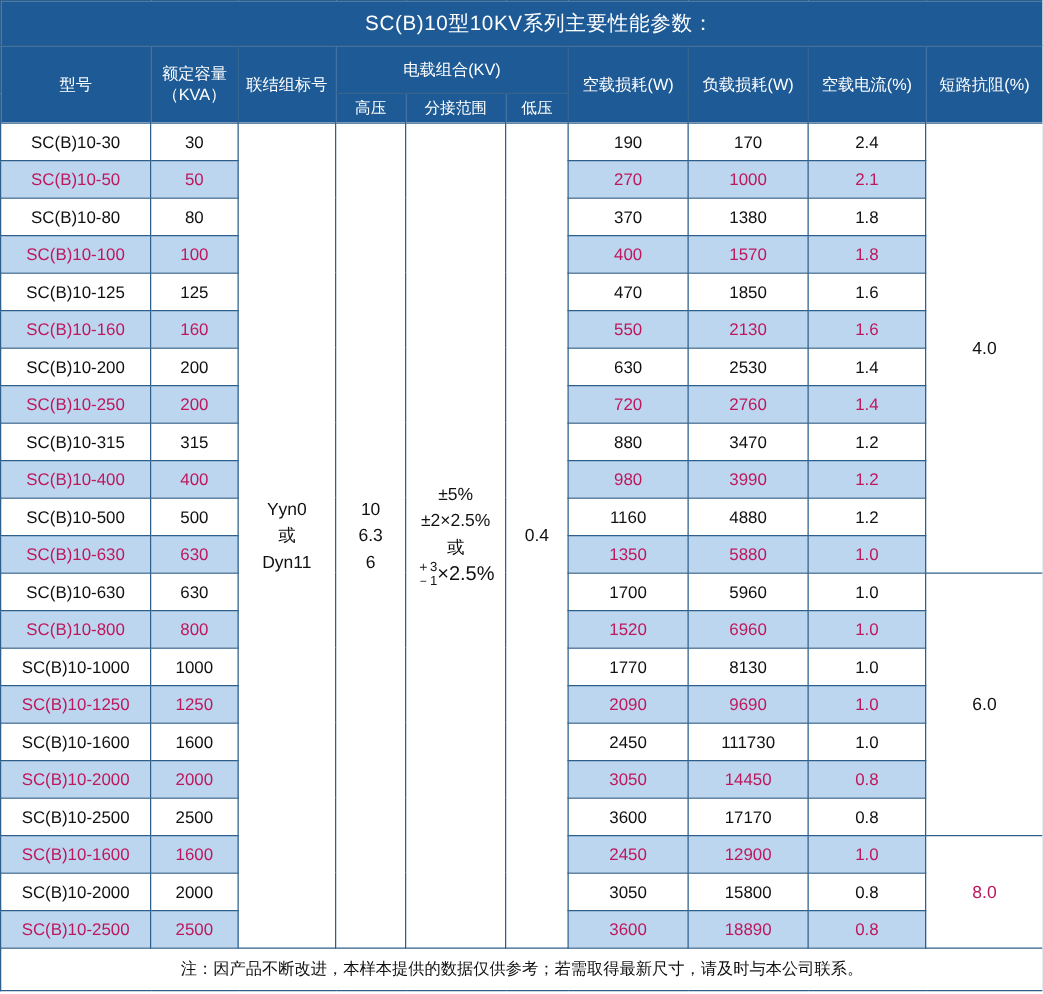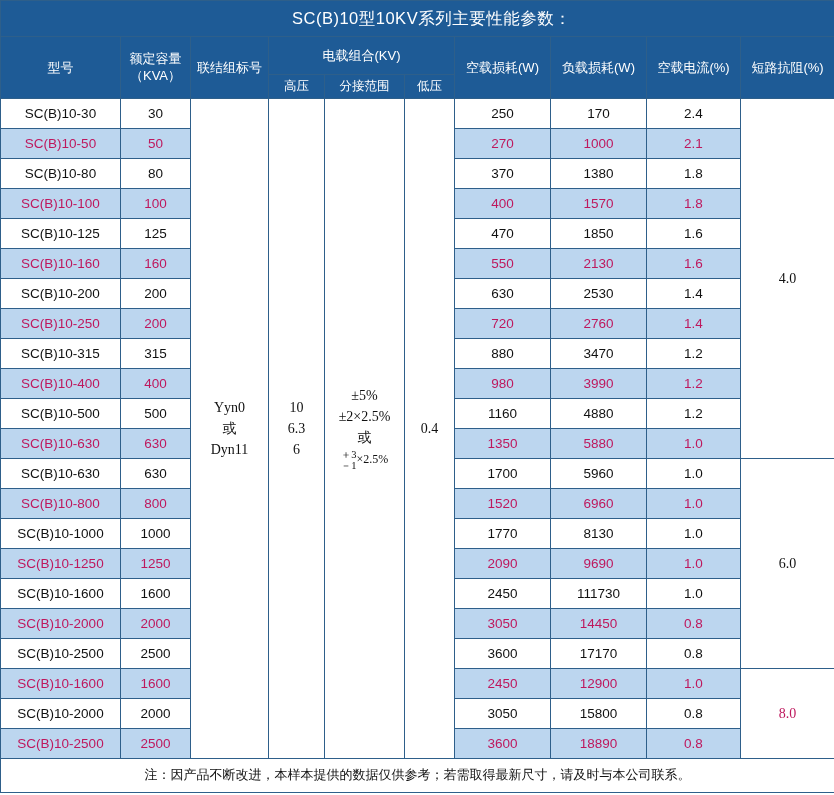--- a/index.html
+++ b/index.html
@@ -55,21 +55,20 @@
   td.dcell {
     font-size: 13.5px;
     height: 30px;
     padding: 0 2px;
   }
   td.span-white {
     background: #ffffff !important;
     color: #111111;
     font-size: 14px;
     line-height: 1.5;
-    font-family: Liberation Serif, serif;
   }
   .frac {
     display: inline-block;
     vertical-align: middle;
     font-size: 10.5px;
     line-height: 1.05;
     text-align: center;
   }
   .frac .num { display: block; border-bottom: 0px; }
   .frac .den { display: block; }
@@ -132,24 +131,24 @@
           </td>
           <td class="span-white stack" rowspan="22">
             <div>10</div>
             <div>6.3</div>
             <div>6</div>
           </td>
           <td class="span-white stack" rowspan="22">
             <div>±5%</div>
             <div>±2×2.5%</div>
             <div>或</div>
-            <div><span class="frac"><span class="num">＋3</span><span class="den">－1</span></span><span style="font-size: 12px;">×2.5%</span></div>
+            <div><span class="frac"><span class="num">＋3</span><span class="den">－1</span></span><span style="font-size: 16px;">×2.5%</span></div>
           </td>
           <td class="span-white" rowspan="22">0.4</td>
-          <td class="dcell">250</td>
+          <td class="dcell">190</td>
           <td class="dcell">170</td>
           <td class="dcell">2.4</td>
           <td class="span-white" rowspan="12">4.0</td>
         </tr>
         <tr class="r-blue">
           <td class="dcell">SC(B)10-50</td>
           <td class="dcell">50</td>
           <td class="dcell">270</td>
           <td class="dcell">1000</td>
           <td class="dcell">2.1</td>

